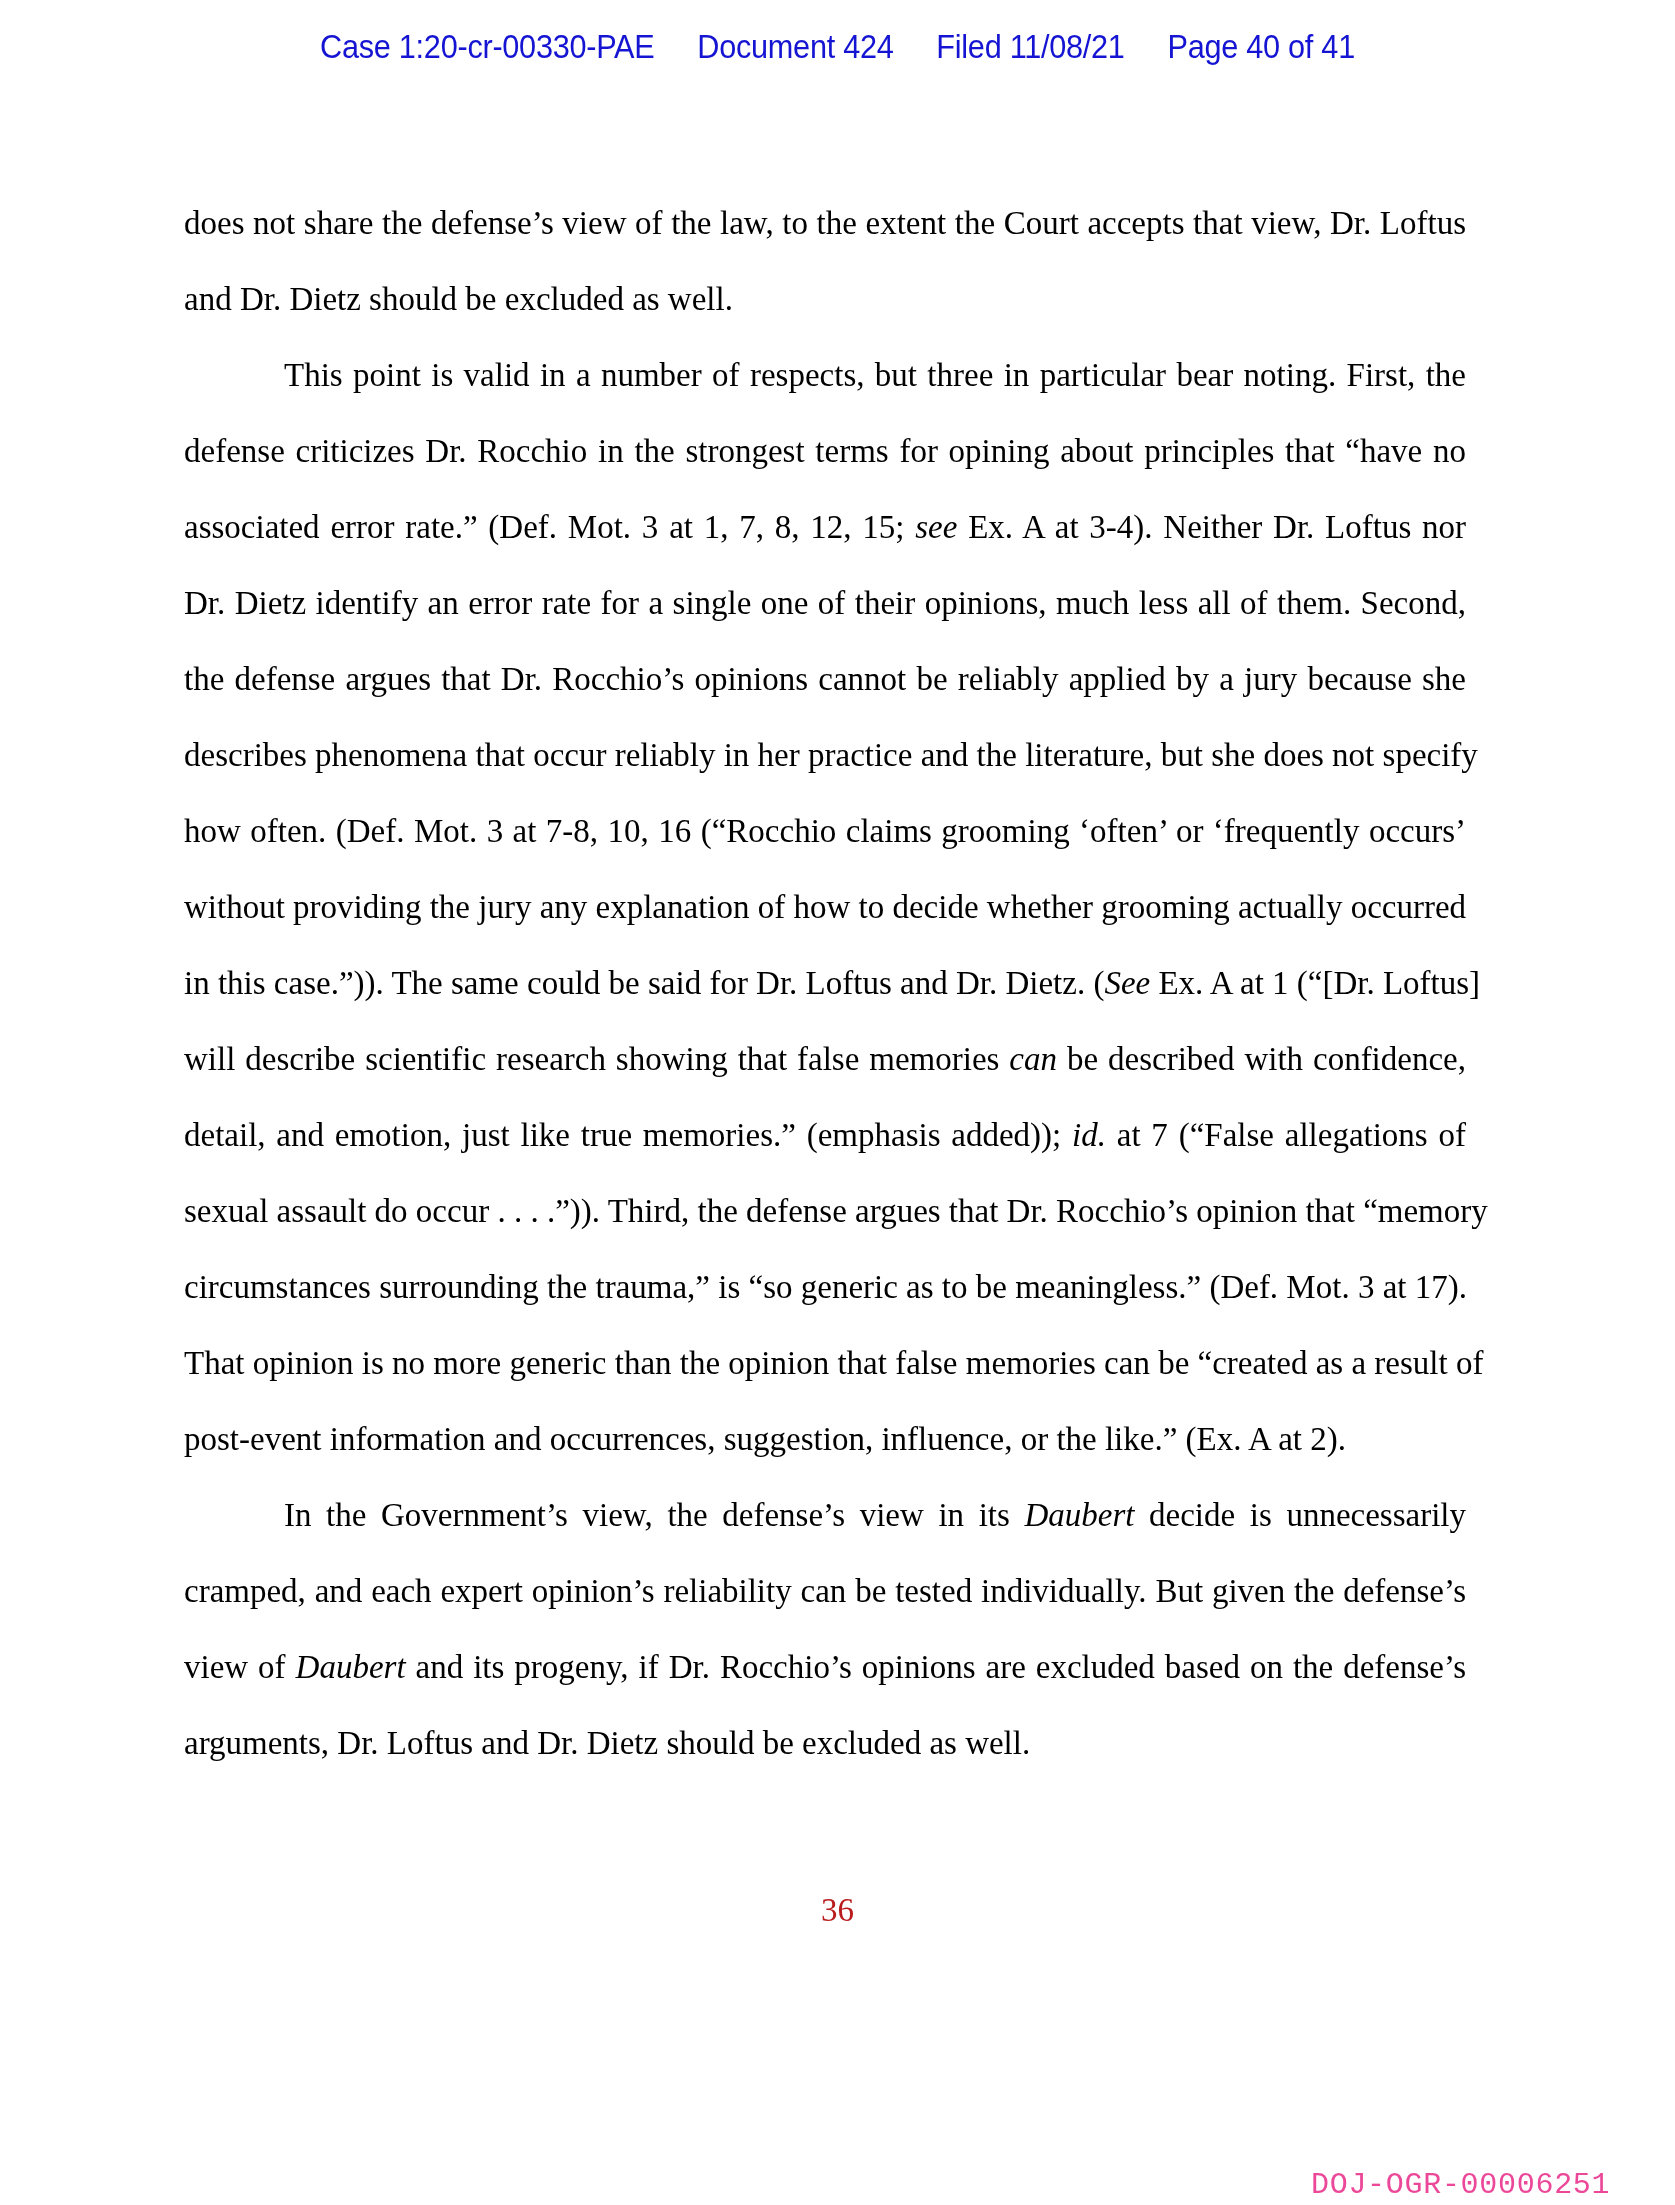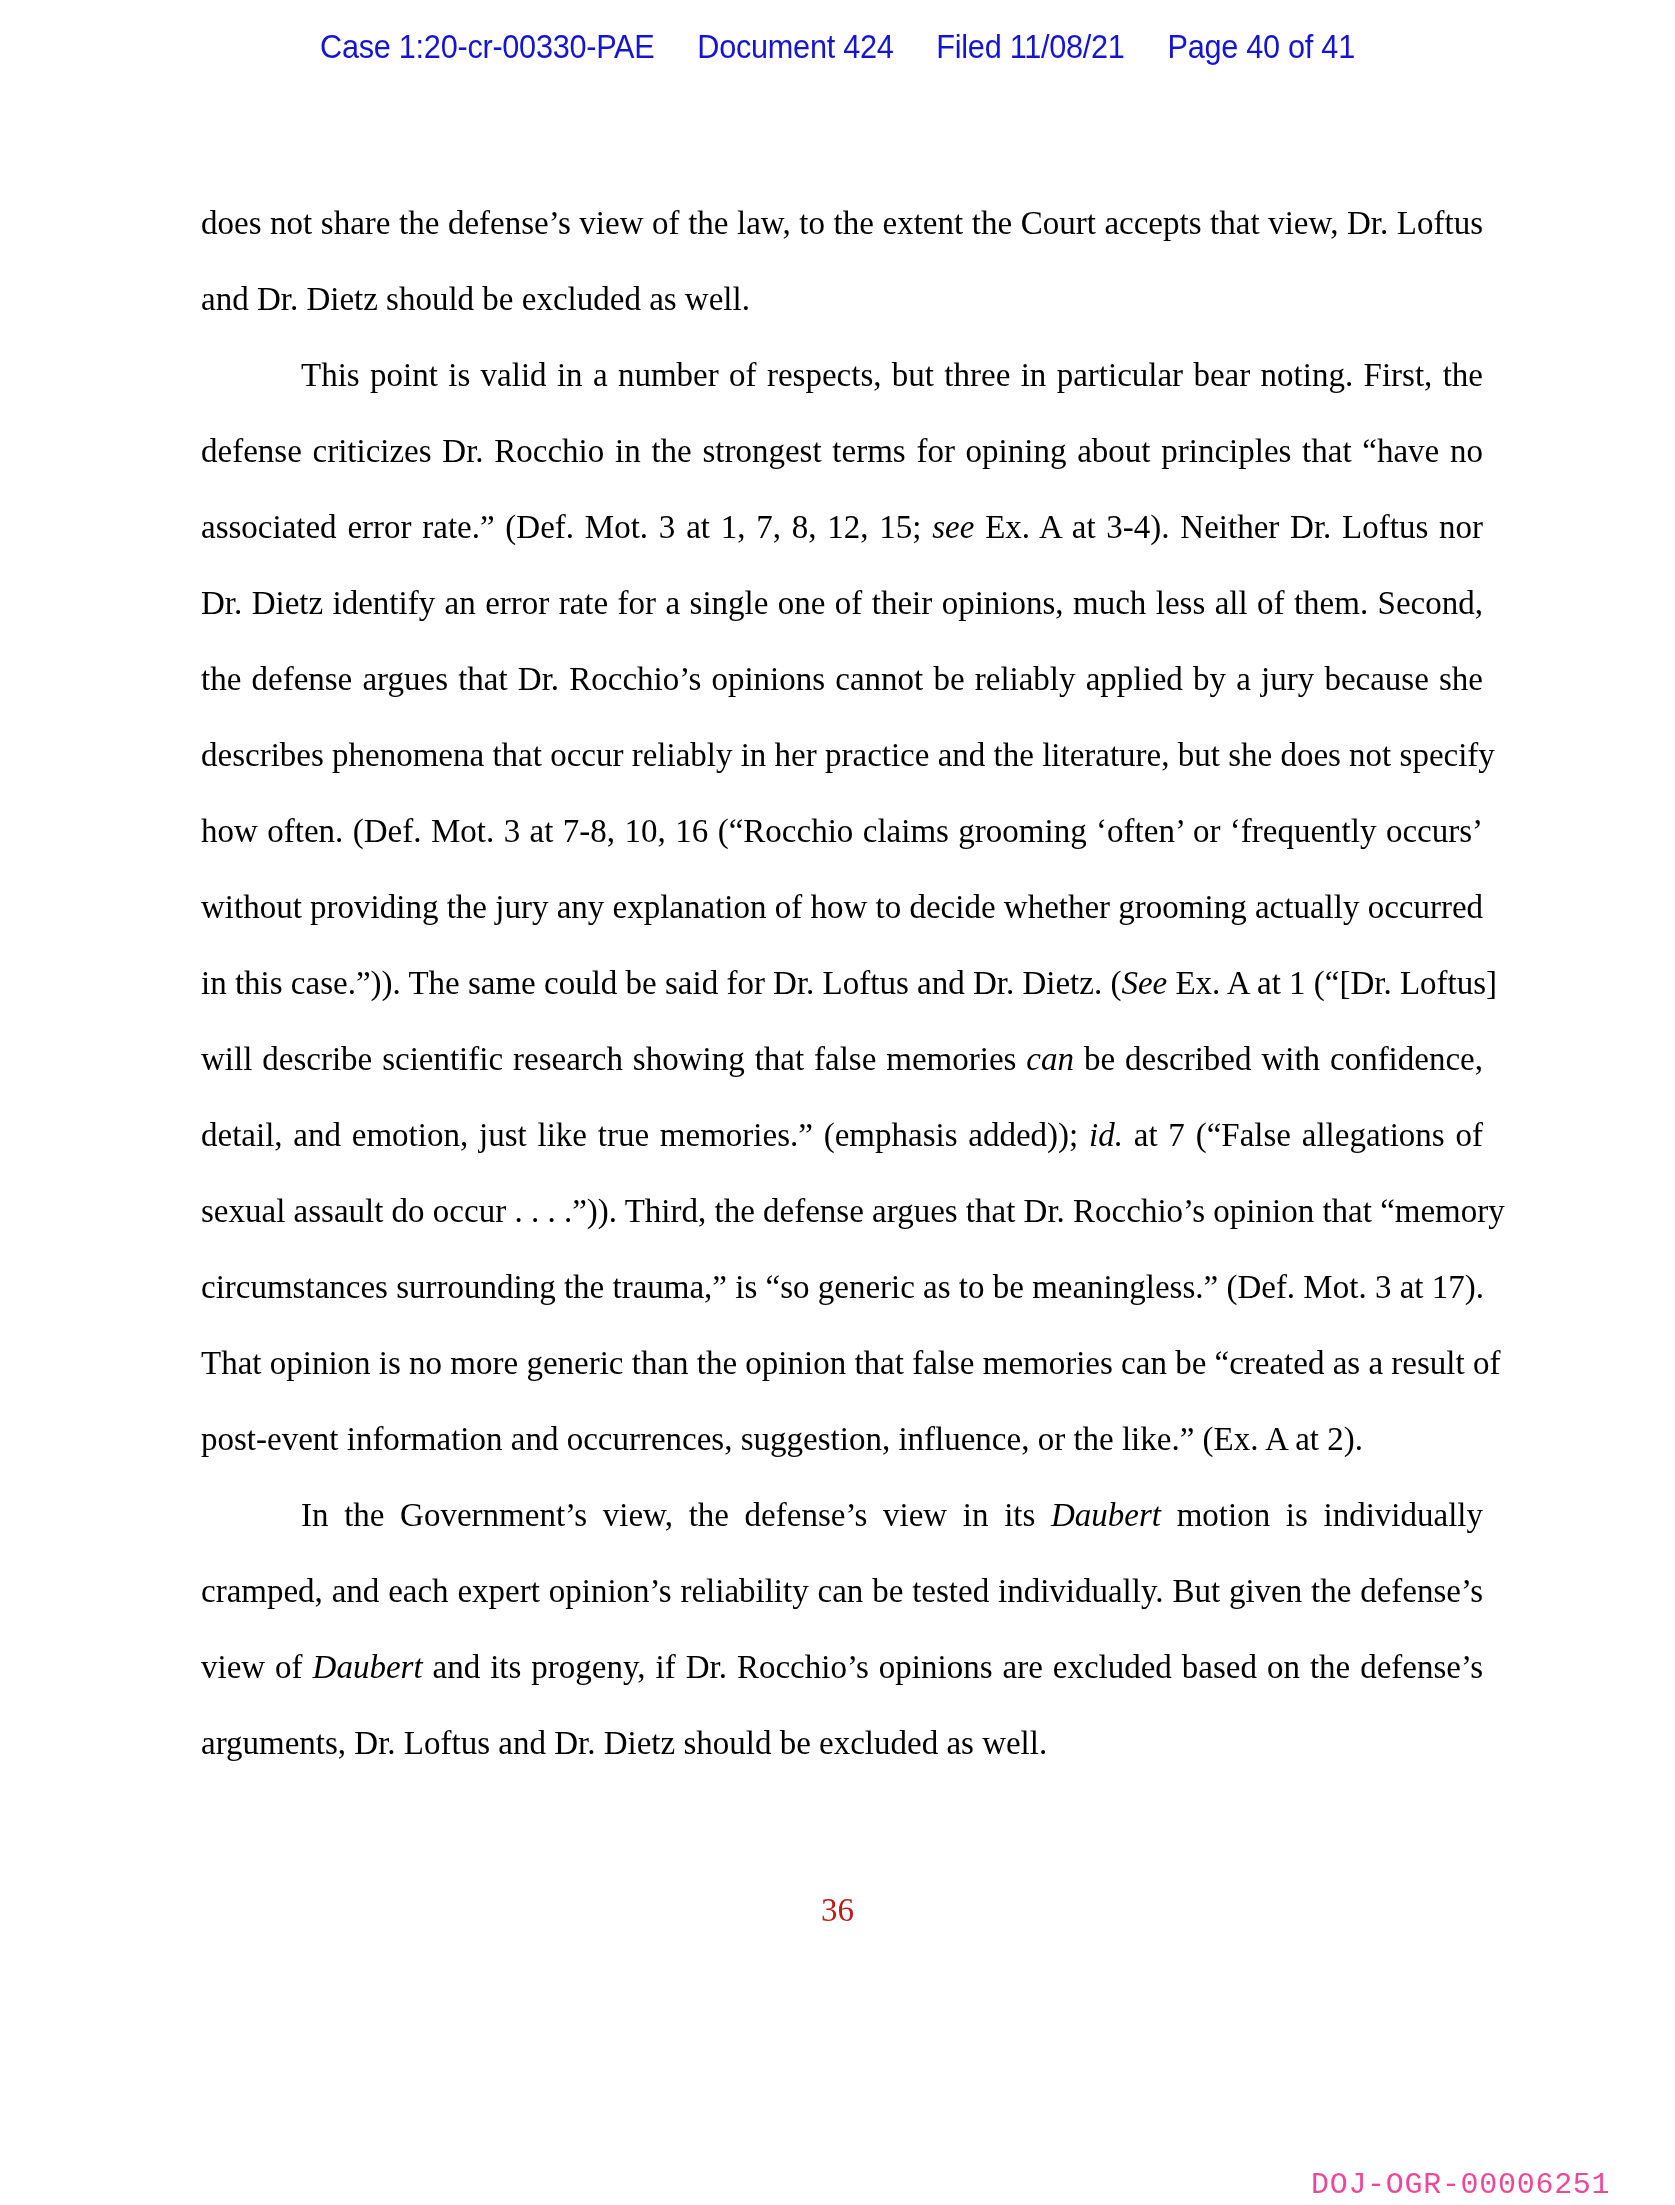--- a/index.html
+++ b/index.html
@@ -25,21 +25,21 @@
       font-size: 33px;
       color: #1414d2;
       letter-spacing: -0.3px;
       transform: scaleX(0.93);
       transform-origin: center;
     }
     .ecf-header span { white-space: nowrap; }
     .page-body {
       position: absolute;
       top: 185px;
-      left: 201px;
+      left: 184px;
       width: 1282px;
       font-family: "Liberation Serif", serif;
       font-size: 33px;
       line-height: 76px;
       color: #000000;
     }
     .para {
       margin: 0;
       text-align: justify;
       text-align-last: left;
@@ -107,21 +107,21 @@
     <span class="line"><span>in this case.”)).  The same could be said for Dr. Loftus and Dr. Dietz.  (</span><i>See</i><span> Ex. A at 1 (“[Dr. Loftus]</span></span>
     <span class="line"><span>will describe scientific research showing that false memories </span><i>can</i><span> be described with confidence,</span></span>
     <span class="line"><span>detail, and emotion, just like true memories.” (emphasis added)); </span><i>id.</i><span> at 7 (“False allegations of</span></span>
     <span class="line">sexual assault do occur . . . .”)).  Third, the defense argues that Dr. Rocchio’s opinion that “memory</span>
     <span class="line">circumstances surrounding the trauma,” is “so generic as to be meaningless.”  (Def. Mot. 3 at 17).</span>
     <span class="line">That opinion is no more generic than the opinion that false memories can be “created as a result of</span>
     <span class="line last">post-event information and occurrences, suggestion, influence, or the like.”  (Ex. A at 2).</span>
   </div>
 
   <div class="para">
-    <span class="line indent"><span>In the Government’s view, the defense’s view in its </span><i>Daubert</i><span> motion is individually</span></span>
+    <span class="line indent"><span>In the Government’s view, the defense’s view in its </span><i>Daubert</i><span> decide is unnecessarily</span></span>
     <span class="line">cramped, and each expert opinion’s reliability can be tested individually.  But given the defense’s</span>
     <span class="line"><span>view of </span><i>Daubert</i><span> and its progeny, if Dr. Rocchio’s opinions are excluded based on the defense’s</span></span>
     <span class="line last">arguments, Dr. Loftus and Dr. Dietz should be excluded as well.</span>
   </div>
 </div>
 
 <div class="page-number">36</div>
 <div class="bates">DOJ-OGR-00006251</div>
 
 

